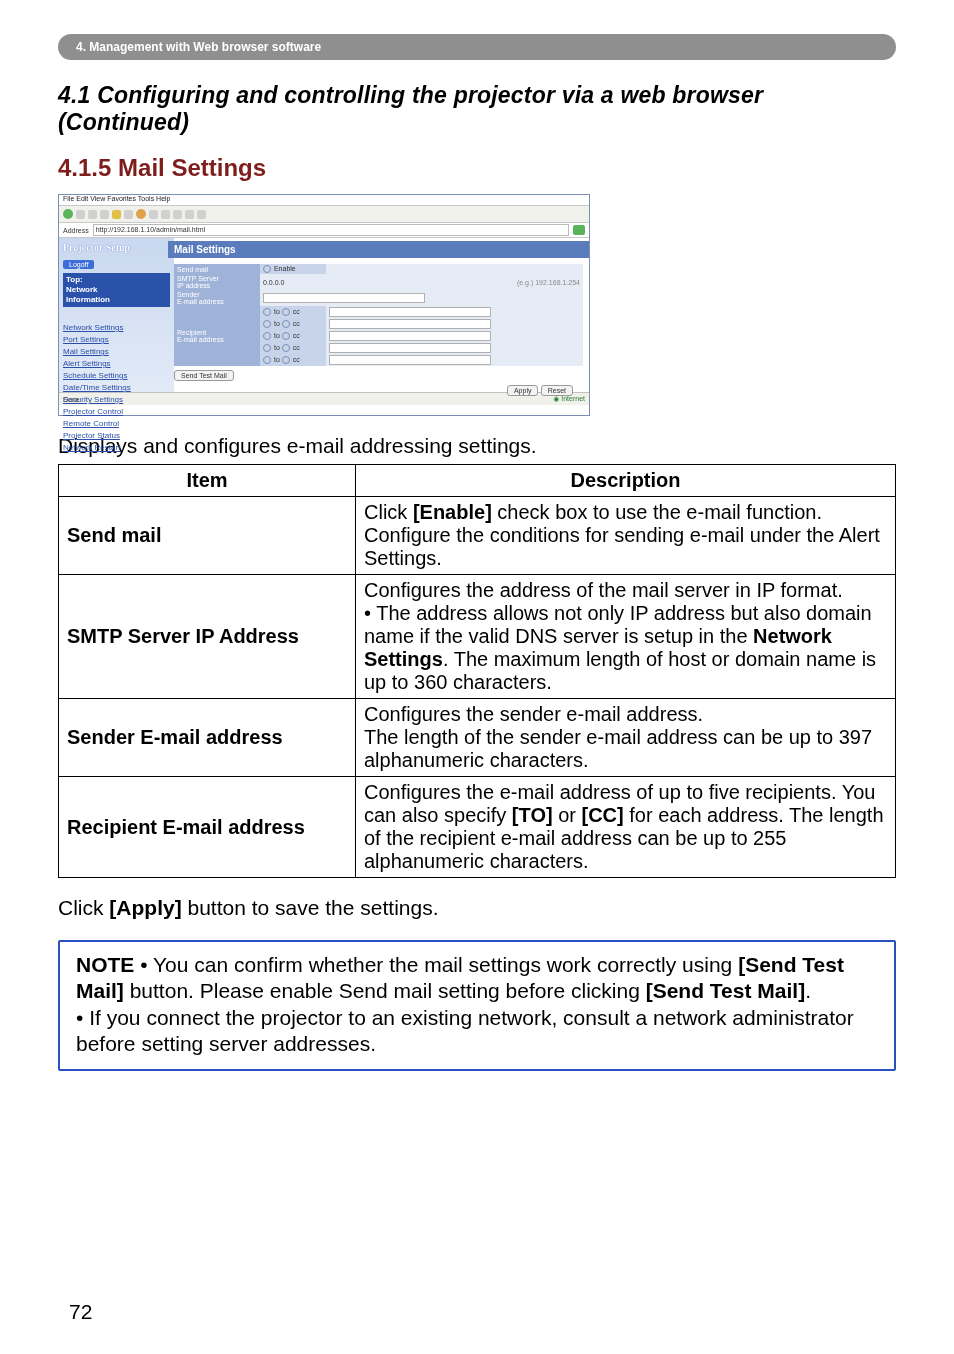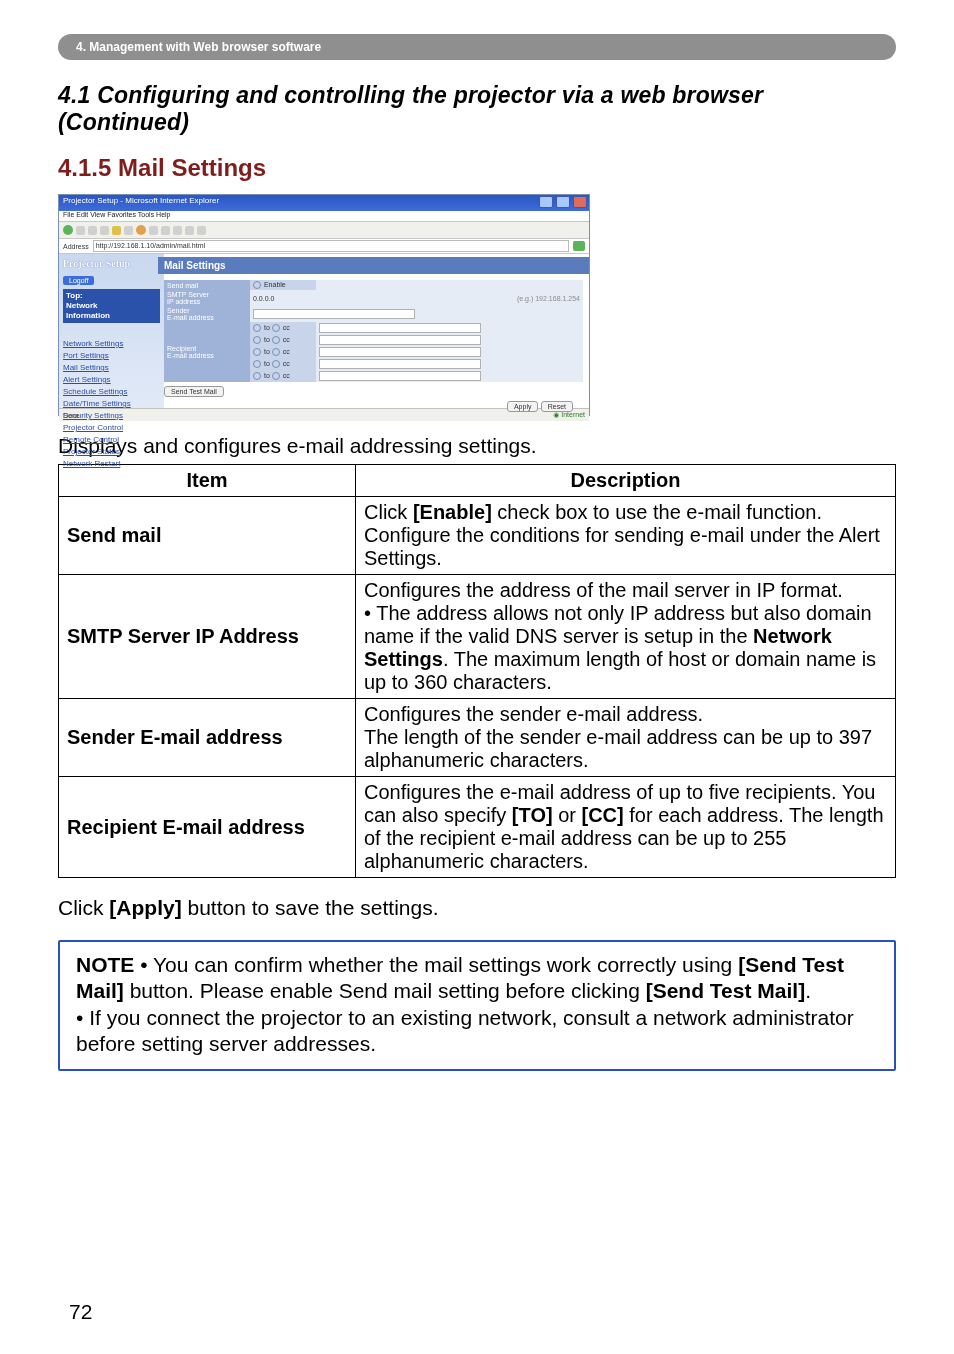--- a/index.html
+++ b/index.html
@@ -115,21 +115,21 @@
     line-height: 10px;
     color: #333;
     background: #fff;
   }
   .go-sq { width: 12px; height: 10px; background: #5bb35b; border-radius: 2px; }
   .mini-body {
     display: flex;
     height: calc(100% - 14px - 10px - 16px - 14px - 12px);
   }
   .mini-sidebar {
-    width: 105px;
+    width: 115px;
     background: linear-gradient(#c9d8ef, #e2eaf7);
     padding: 4px 4px;
     box-sizing: border-box;
     color: #2b4ea8;
     font-size: 8px;
   }
   .side-head {
     color: #fff;
     font-weight: bold;
     font-size: 10px;
@@ -294,28 +294,20 @@
 
   <div class="top-bar">
     <span>4. Management with Web browser software</span>
   </div>
 
   <div class="heading-continue">4.1 Configuring and controlling the projector via a web browser (Continued)</div>
 
   <div class="section-title">4.1.5 Mail Settings</div>
 
   <div class="mini-window">
-    <div class="mini-titlebar">
-      <span>Projector Setup - Microsoft Internet Explorer</span>
-      <span class="win-btns">
-        <span class="win-btn"></span>
-        <span class="win-btn"></span>
-        <span class="win-btn red"></span>
-      </span>
-    </div>
     <div class="mini-menubar">File   Edit   View   Favorites   Tools   Help</div>
     <div class="mini-toolbar">
       <span class="tb-icon"></span>
       <span class="tb-icon grey"></span>
       <span class="tb-icon grey"></span>
       <span class="tb-icon grey"></span>
       <span class="tb-icon home"></span>
       <span class="tb-icon grey"></span>
       <span class="tb-icon orange"></span>
       <span class="tb-icon grey"></span>

